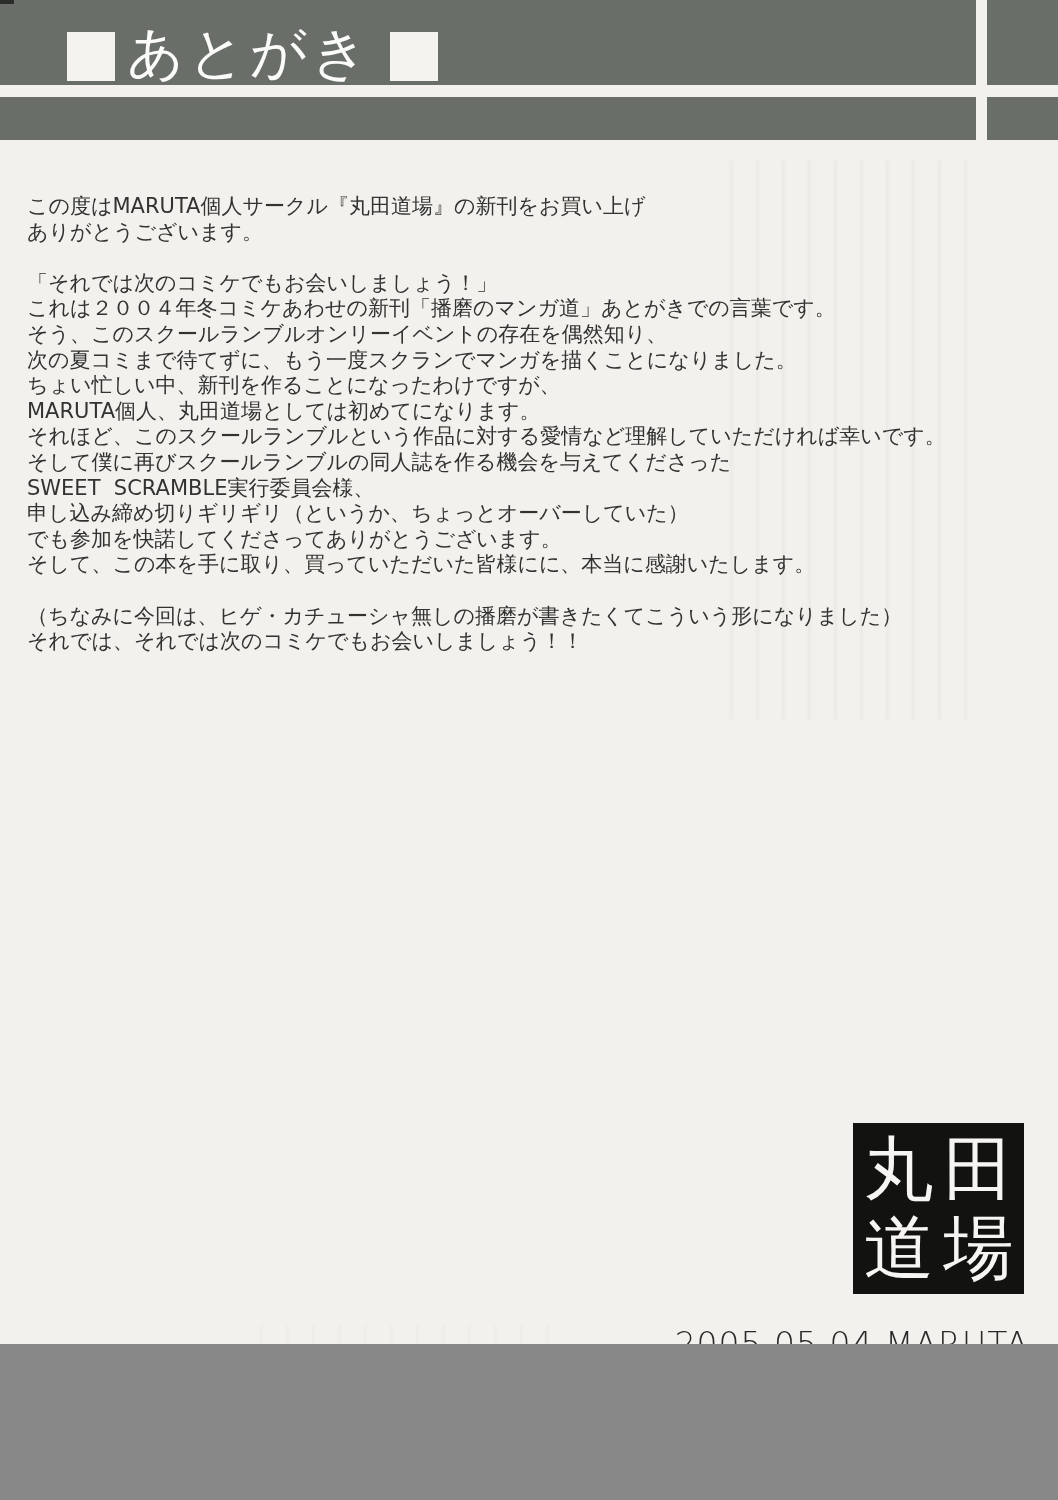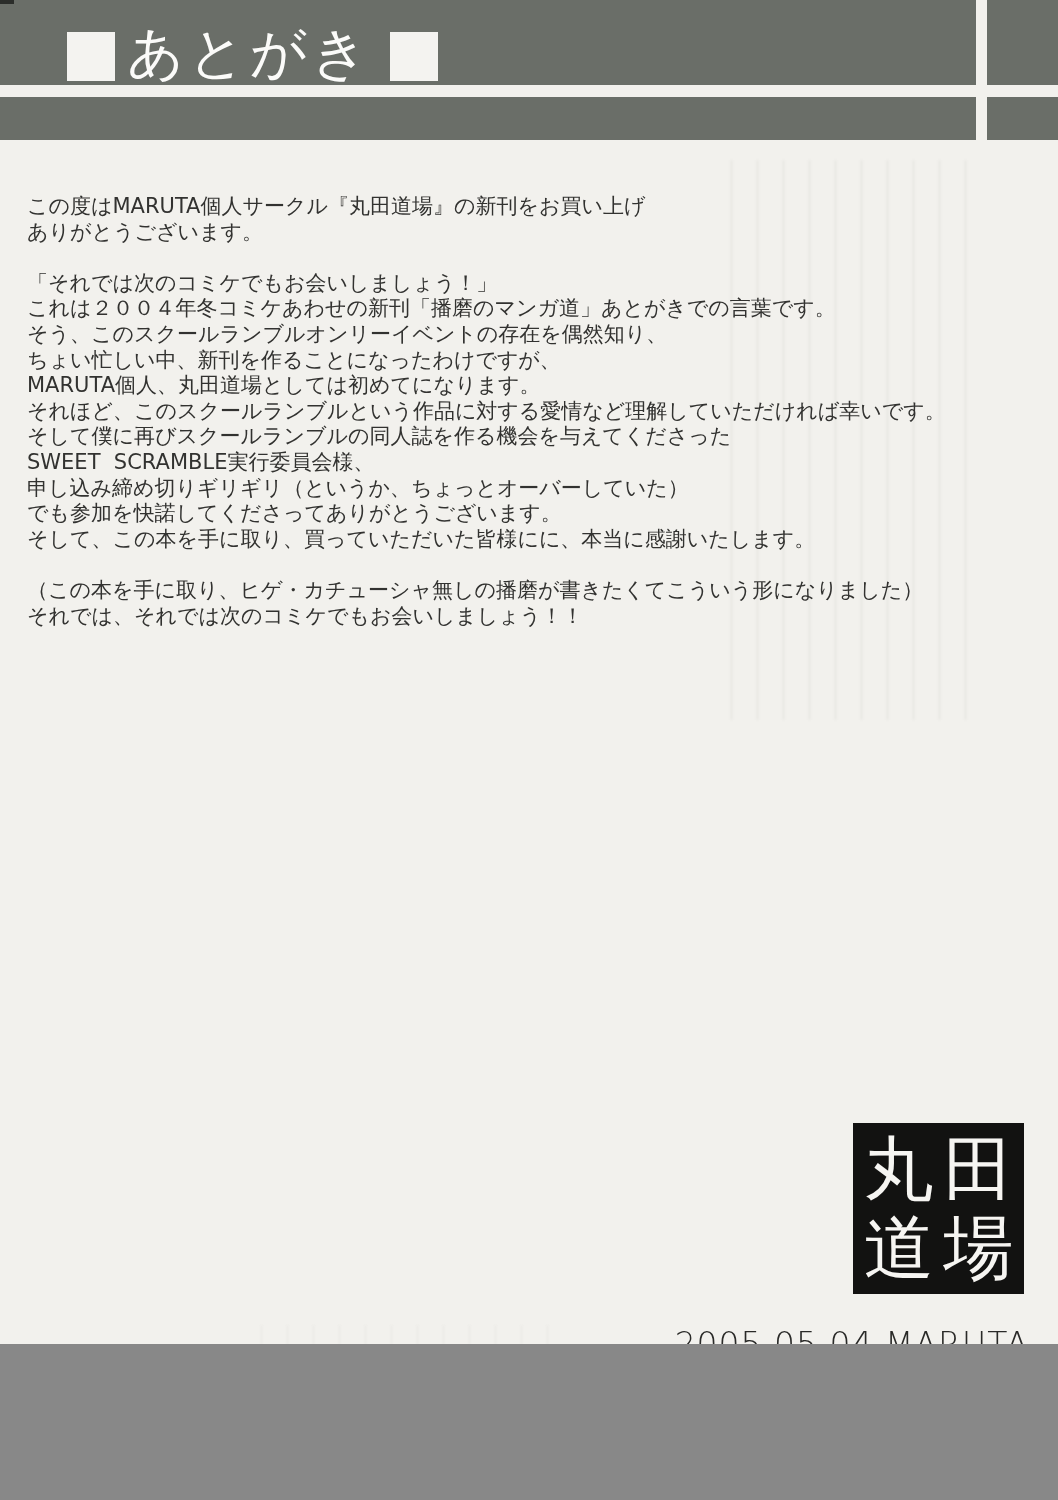--- a/index.html
+++ b/index.html
@@ -98,30 +98,31 @@
   <div class="ghost ghost-right"></div>
   <div class="ghost ghost-bottom"></div>
 
   <div class="body-text">
     <div class="line">この度はMARUTA個人サークル『丸田道場』の新刊をお買い上げ</div>
     <div class="line">ありがとうございます。</div>
     <div class="line"></div>
     <div class="line">「それでは次のコミケでもお会いしましょう！」</div>
     <div class="line">これは２００４年冬コミケあわせの新刊「播磨のマンガ道」あとがきでの言葉です。</div>
     <div class="line">そう、このスクールランブルオンリーイベントの存在を偶然知り、</div>
+    <div class="line">次の夏コミまで待てずに、もう一度スクランでマンガを描くことになりました。</div>
     <div class="line">ちょい忙しい中、新刊を作ることになったわけですが、</div>
     <div class="line">MARUTA個人、丸田道場としては初めてになります。</div>
     <div class="line">それほど、このスクールランブルという作品に対する愛情など理解していただければ幸いです。</div>
     <div class="line">そして僕に再びスクールランブルの同人誌を作る機会を与えてくださった</div>
     <div class="line">SWEET  SCRAMBLE実行委員会様、</div>
     <div class="line">申し込み締め切りギリギリ（というか、ちょっとオーバーしていた）</div>
     <div class="line">でも参加を快諾してくださってありがとうございます。</div>
     <div class="line">そして、この本を手に取り、買っていただいた皆様にに、本当に感謝いたします。</div>
     <div class="line"></div>
-    <div class="line">（この本を手に取り、ヒゲ・カチューシャ無しの播磨が書きたくてこういう形になりました）</div>
+    <div class="line">（ちなみに今回は、ヒゲ・カチューシャ無しの播磨が書きたくてこういう形になりました）</div>
     <div class="line">それでは、それでは次のコミケでもお会いしましょう！！</div>
   </div>
 
   <div class="stamp">
     <div class="stamp-char">丸</div>
     <div class="stamp-char">田</div>
     <div class="stamp-char">道</div>
     <div class="stamp-char">場</div>
   </div>
 

